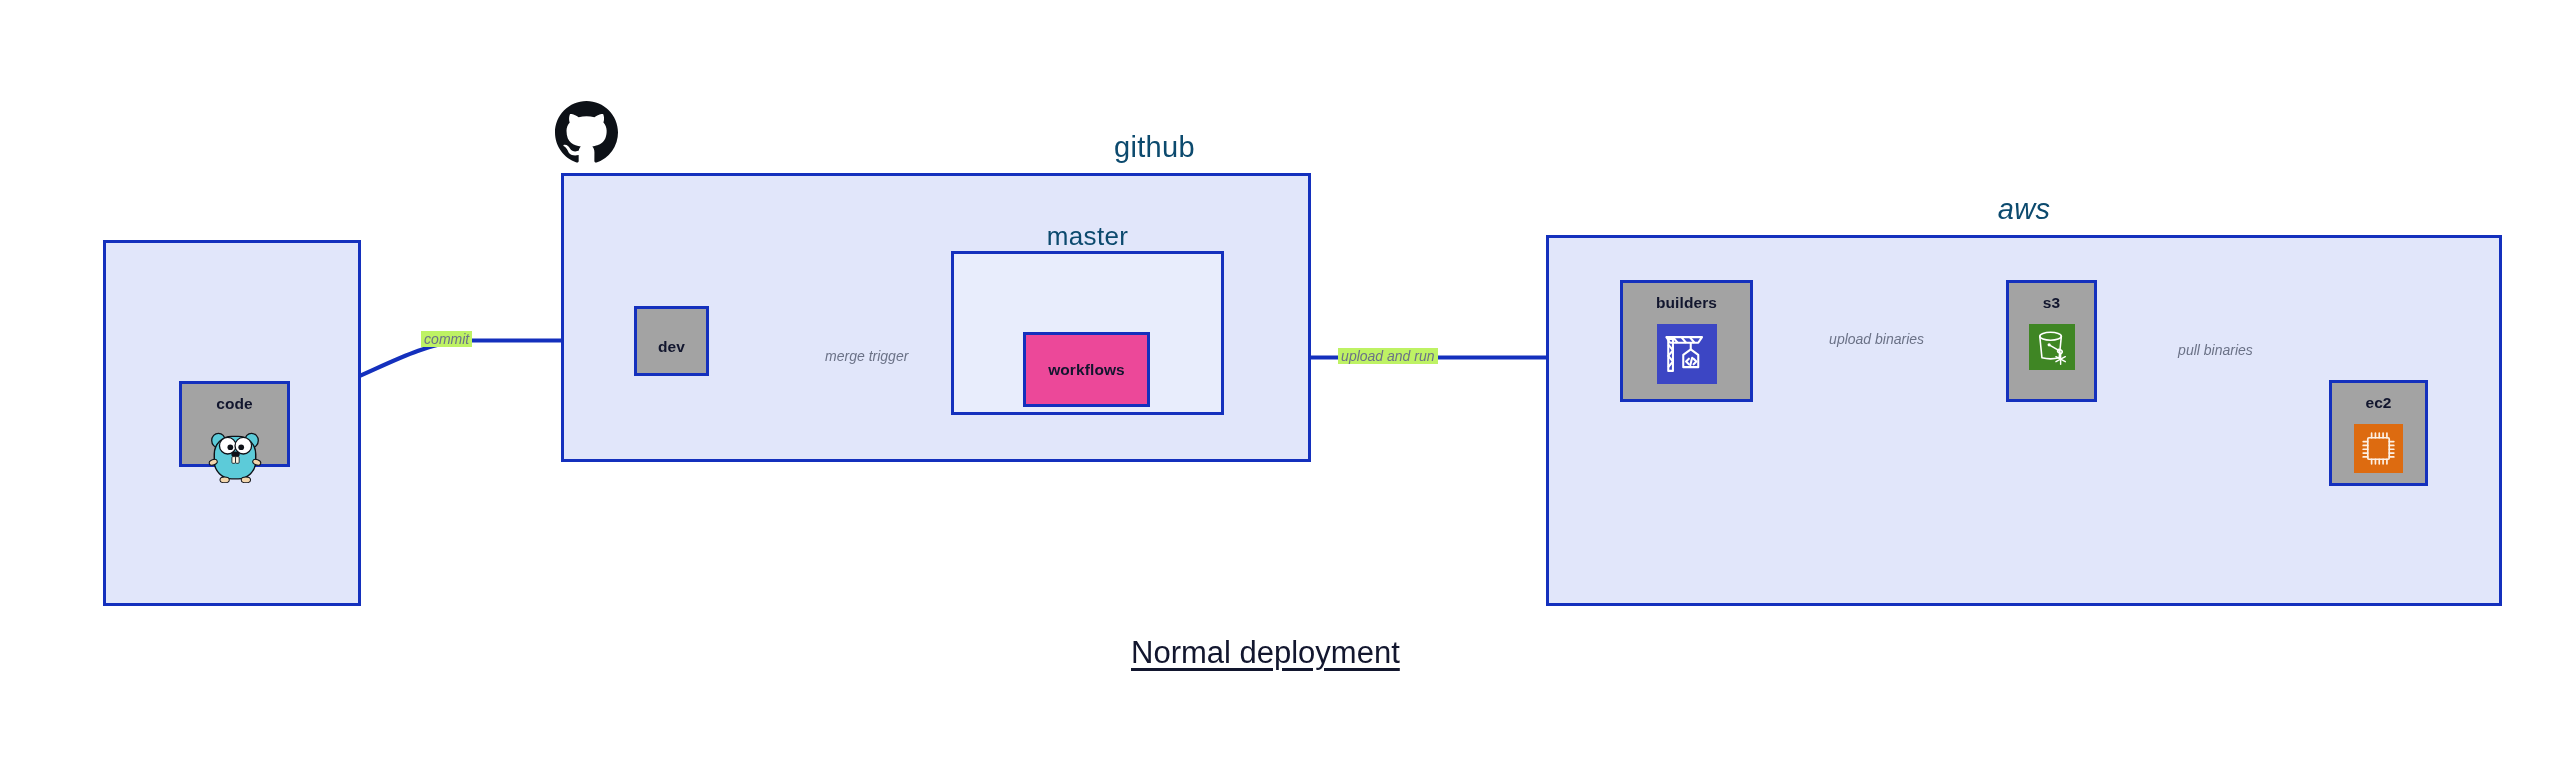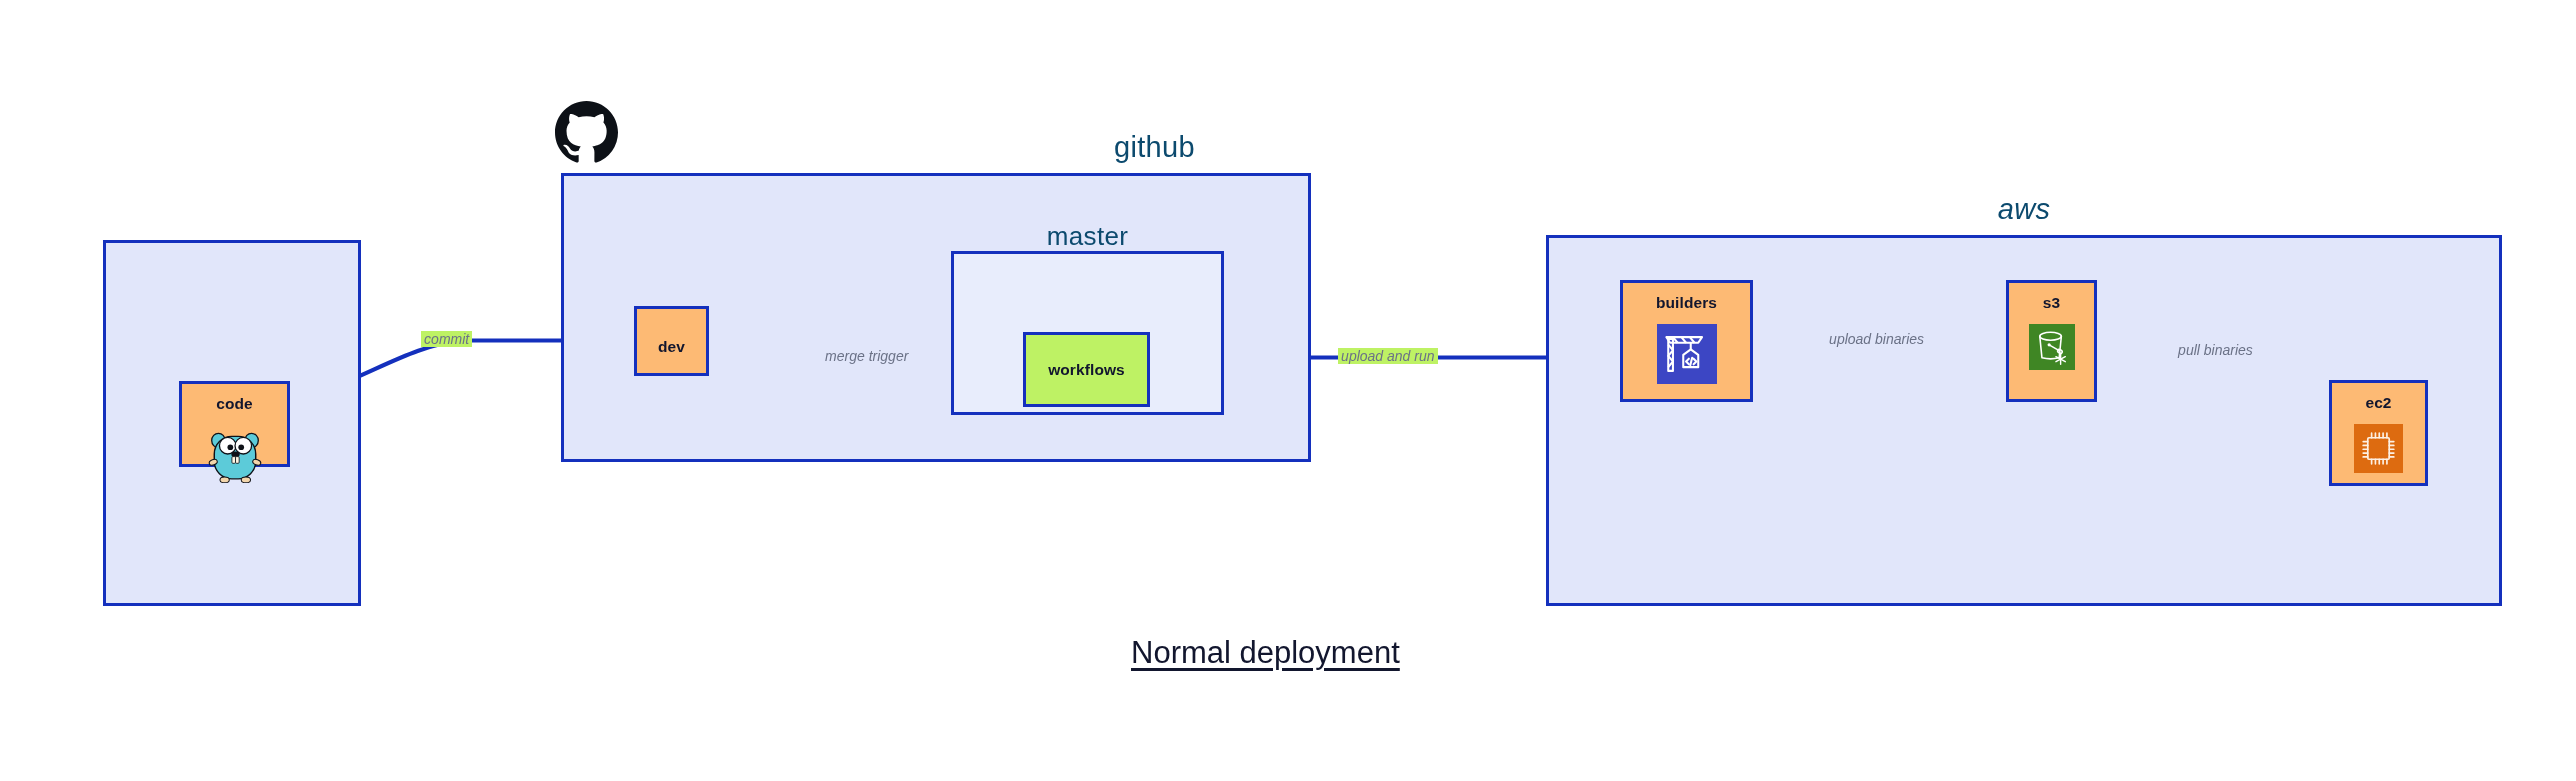--- a/index.html
+++ b/index.html
@@ -40,29 +40,29 @@
   .subgroup {
     position: absolute;
     background: #e8edfc;
     border: 3.6px solid #1430bd;
     box-sizing: border-box;
   }
 
   
   .node {
     position: absolute;
-    background: #fdba74;
+    background: #a3a3a3;
     border: 3.6px solid #1430bd;
     box-sizing: border-box;
     display: flex;
     flex-direction: column;
     align-items: center;
   }
   .node.white {
-    background: #bef264;
+    background: #ec4899;
     justify-content: center;
   }
   .node-title {
     color: #12162e;
     font-size: 15.5px;
     font-weight: bold;
     letter-spacing: 0.1px;
     margin-top: 11.3px;
     white-space: nowrap;
   }

